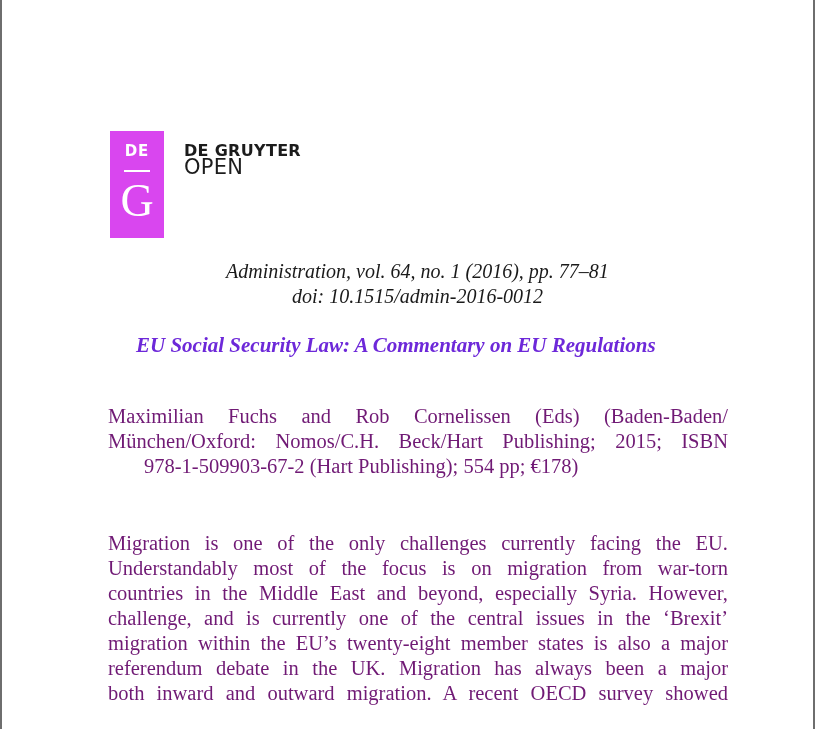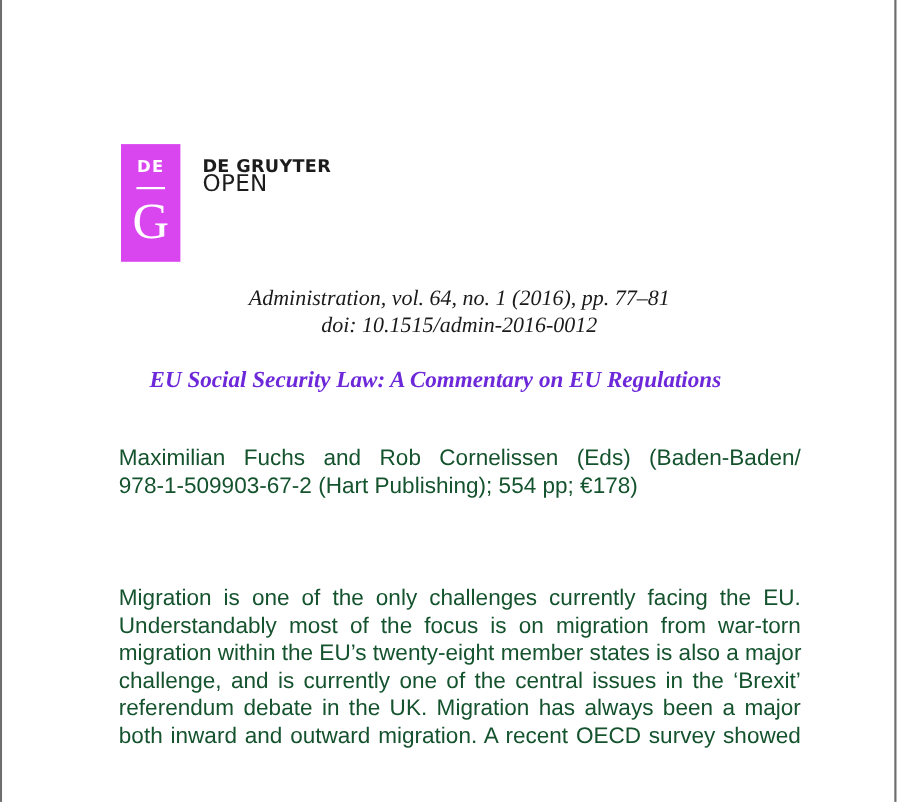--- a/index.html
+++ b/index.html
@@ -119,36 +119,37 @@
       font-size: 21px;
       line-height: 24px;
       color: #6d28d9;
       margin-left: 28px;
     }
     .title div { white-space: nowrap; }
     .biblio, .body-text {
       position: absolute;
       left: 106px;
       width: 620px;
-      font-family: Liberation Sans, sans-serif;
+      font-family: Liberation Serif, serif;
       font-size: 20.5px;
       line-height: 25px;
-      color: #14532d;
+      color: #701a75;
     }
     .biblio { top: 404px; }
     .body-text { top: 531px; }
     .line {
       display: block;
       text-align: justify;
       text-align-last: justify;
       white-space: nowrap;
       height: 25px;
     }
     .line.last {
       text-align-last: left;
+      margin-left: 36px;
     }
   </style>
 </head>
 <body>
 
 <div class="viewer">
   <div class="page-border-left"></div>
   <div class="page">
 
     <div class="logo">
@@ -167,27 +168,29 @@
       <div>Administration, vol. 64, no. 1 (2016), pp. 77–81</div>
       <div>doi: 10.1515/admin-2016-0012</div>
     </div>
 
     <div class="title">
       <div>EU Social Security Law: A Commentary on EU Regulations</div>
     </div>
 
     <div class="biblio">
       <span class="line">Maximilian Fuchs and Rob Cornelissen (Eds) (Baden-Baden/</span>
+      <span class="line">München/Oxford: Nomos/C.H. Beck/Hart Publishing; 2015; ISBN</span>
       <span class="line last">978-1-509903-67-2 (Hart Publishing); 554 pp; €178)</span>
     </div>
 
     <div class="body-text">
       <span class="line">Migration is one of the only challenges currently facing the EU.</span>
       <span class="line">Understandably most of the focus is on migration from war-torn</span>
+      <span class="line">countries in the Middle East and beyond, especially Syria. However,</span>
+      <span class="line">challenge, and is currently one of the central issues in the ‘Brexit’</span>
       <span class="line">migration within the EU’s twenty-eight member states is also a major</span>
-      <span class="line">challenge, and is currently one of the central issues in the ‘Brexit’</span>
       <span class="line">referendum debate in the UK. Migration has always been a major</span>
       <span class="line">both inward and outward migration. A recent OECD survey showed</span>
     </div>
 
   </div>
   <div class="page-border-right"></div>
 </div>
 
 </body></html>

